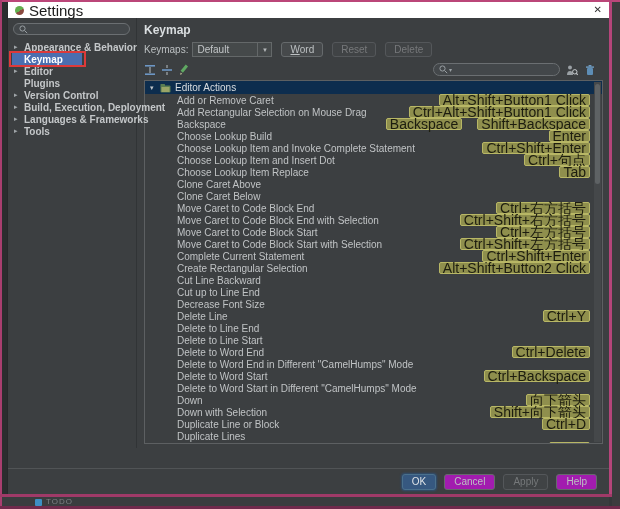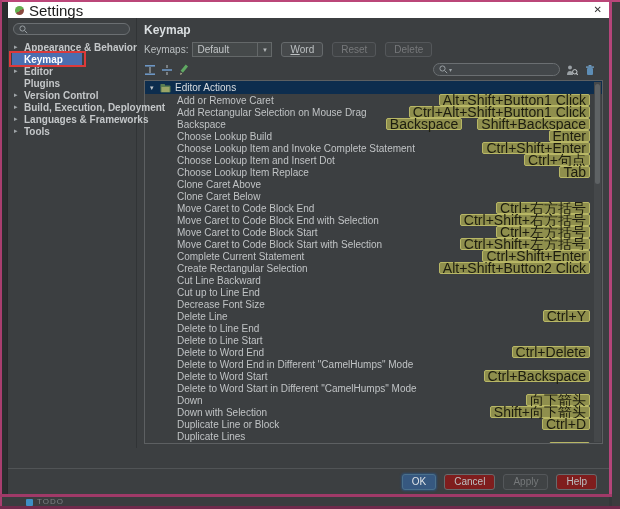--- a/index.html
+++ b/index.html
@@ -7,21 +7,21 @@
   .canvas { position:relative; width:620px; height:509px; overflow:hidden; background:#35383a; }
 
   
   .pink-top    { position:absolute; left:0; top:0; width:620px; height:2px; background:#bb4679; z-index:30; }
   .pink-left   { position:absolute; left:0; top:0; width:2px; height:509px; background:#a93e6f; z-index:30; }
   .pink-right  { position:absolute; left:609px; top:0; width:3px; height:497px; background:#b5457a; z-index:30; }
   .pink-mid    { position:absolute; left:0; top:494px; width:612px; height:3px; background:#a03a68; z-index:30; }
   .pink-bottom { position:absolute; left:0; top:506px; width:620px; height:3px; background:#702a4c; z-index:30; }
   .right-gap   { position:absolute; left:612px; top:0; width:8px; height:509px; background:#3c3c3e; z-index:5; }
   .left-gap    { position:absolute; left:2px; top:2px; width:6px; height:492px; background:#2b2d2f; z-index:5; }
-  .ide-bottom-strip { position:absolute; left:2px; top:497px; width:607px; height:9px; background:#3a3d3f; z-index:6; display:flex; align-items:flex-start; padding-left:24px; }
+  .ide-bottom-strip { position:absolute; left:2px; top:497px; width:607px; height:9px; background:#3a3d3f; z-index:6; display:flex; align-items:flex-start; padding-left:33px; }
   .todo-ico { width:7px; height:7px; margin-top:2px; background:#3d8fc4; border-radius:1px; display:inline-block; }
   .todo-lbl { font-size:8px; color:#7d8184; margin-left:4px; line-height:10px; letter-spacing:1px; }
 
   
   .dialog { position:absolute; left:8px; top:2px; width:601px; height:492px; background:#3c3f41; z-index:10; display:flex; flex-direction:column; box-shadow:0 0 0 1px #27292b; }
   .titlebar { height:16px; background:#ffffff; display:flex; align-items:center; padding:0 7px; flex:0 0 auto; }
   .app-ico { width:9px; height:9px; border-radius:50%; background:linear-gradient(150deg,#62ae4e 54%,#8a4a40 54%); flex:0 0 auto; }
   .win-title { font-size:15px; color:#1c1c1c; margin-left:5px; }
   .win-close { margin-left:auto; font-size:10px; color:#333; line-height:10px; cursor:default; }
 
@@ -66,21 +66,21 @@
   .row .rl { flex:0 0 auto; }
   .row .sp { flex:1; }
   .badge { background:#8f8f4d; color:#1d1d0f; border:1px solid #b8b765; border-radius:2px; font-size:14px; line-height:10px; padding:0 3px; margin-left:4px; white-space:nowrap; flex:0 0 auto; }
   .vscroll { position:absolute; right:1px; top:1px; bottom:1px; width:7px; background:#45484a; }
   .vthumb { position:absolute; left:1px; top:2px; width:5px; height:100px; background:#5e6264; border-radius:3px; }
 
   
   .footer { flex:0 0 26px; border-top:1px solid #515456; display:flex; align-items:center; justify-content:flex-end; padding-right:12px;margin-top:20px; }
   .fbtn { height:16px; min-width:34px; font-size:10px; font-family:inherit; border-radius:3px; padding:0 9px; margin-left:8px; line-height:13px; }
   .fbtn.ok { background:#365880; border:1px solid #4a708c; color:#dfe3e6; box-shadow:0 0 2px 1px #2f4f73; }
-  .fbtn.normal { background:#7f1d1d; border:1px solid #666a6c; color:#bcc0c2; }
+  .fbtn.normal { background:#a21caf; border:1px solid #666a6c; color:#bcc0c2; }
   .fbtn.disabled { background:#404345; border:1px solid #54575a; color:#75787a; }
 </style>
 </head>
 <body>
 
 <div class="canvas">
 
   <div class="right-gap"></div>
   <div class="left-gap"></div>
 

